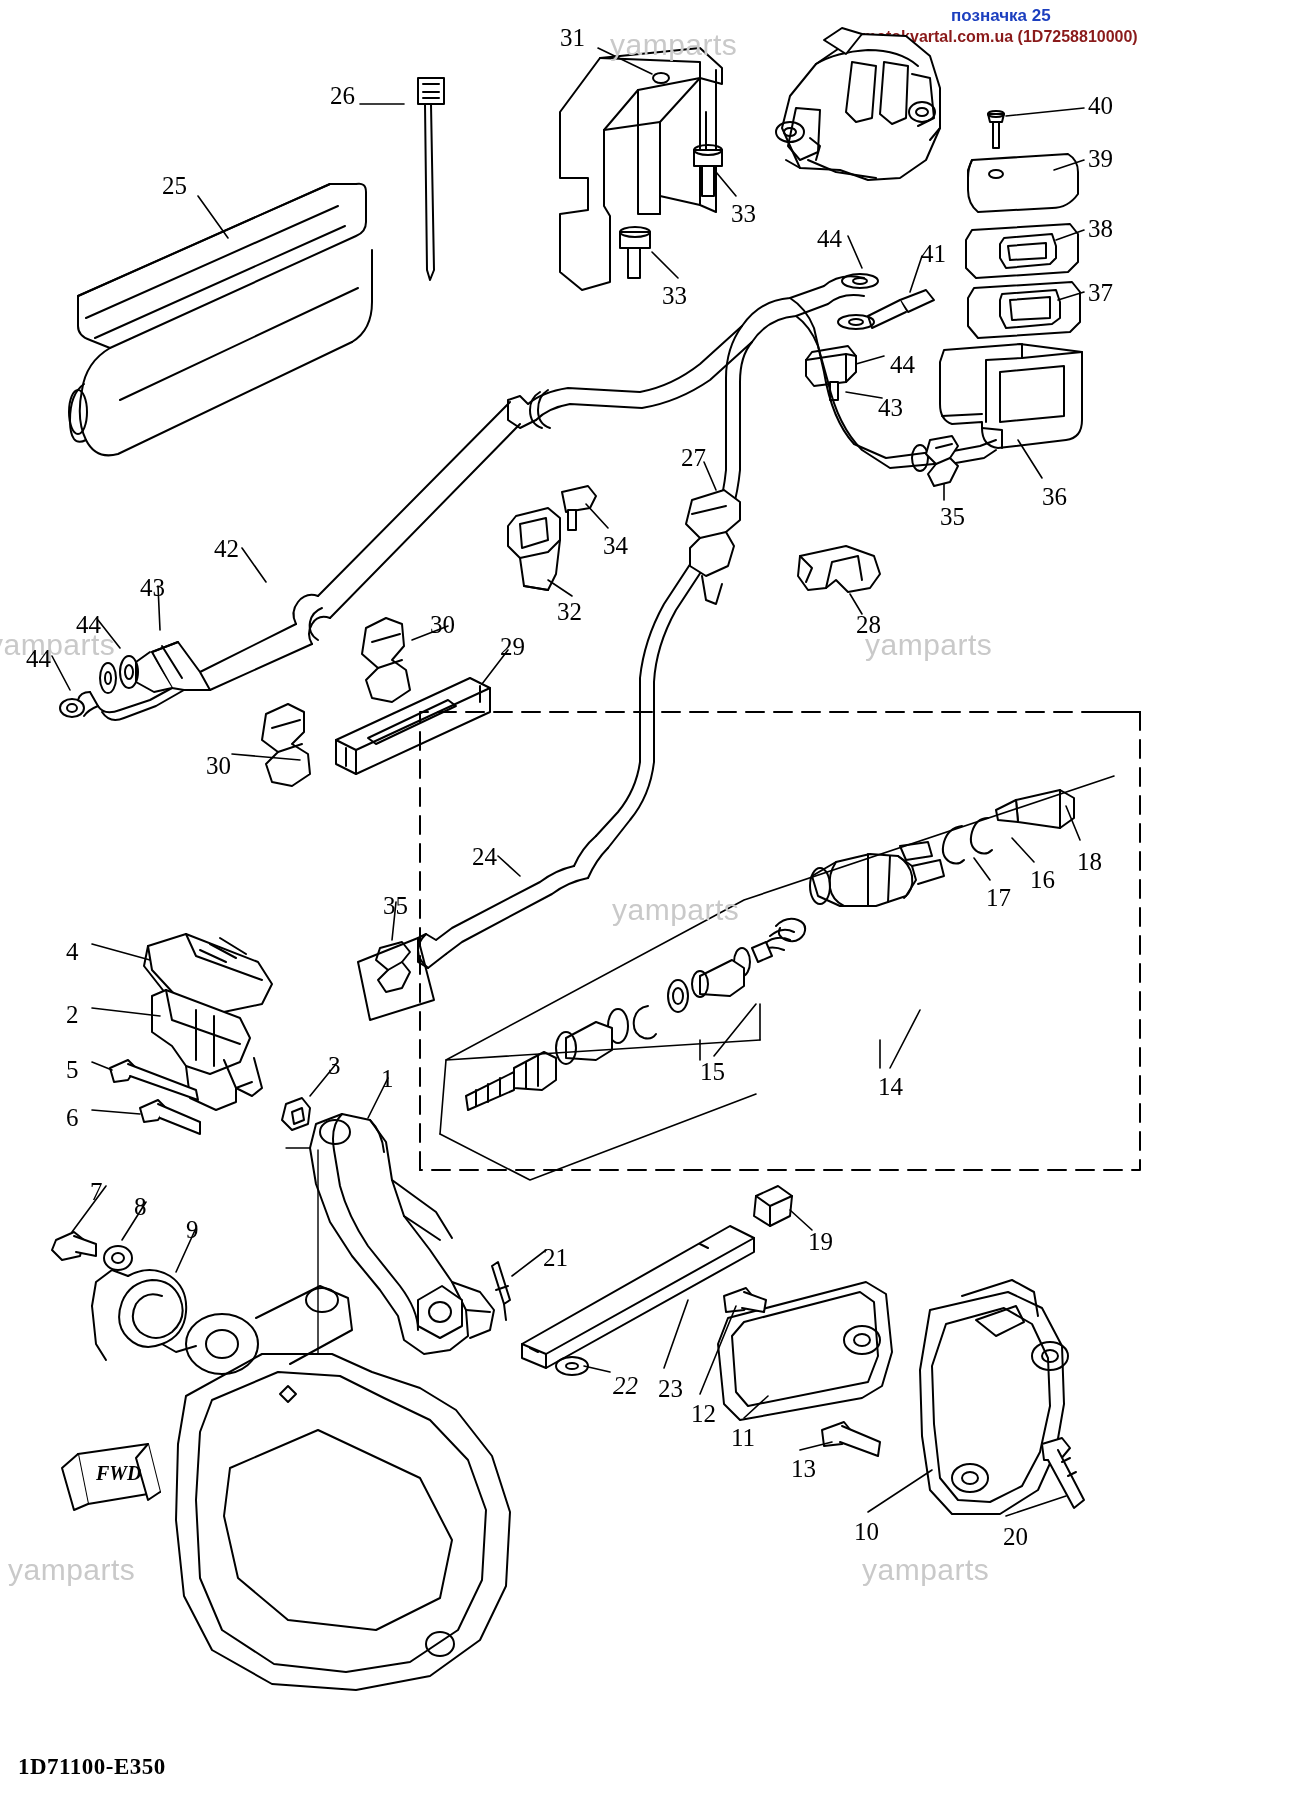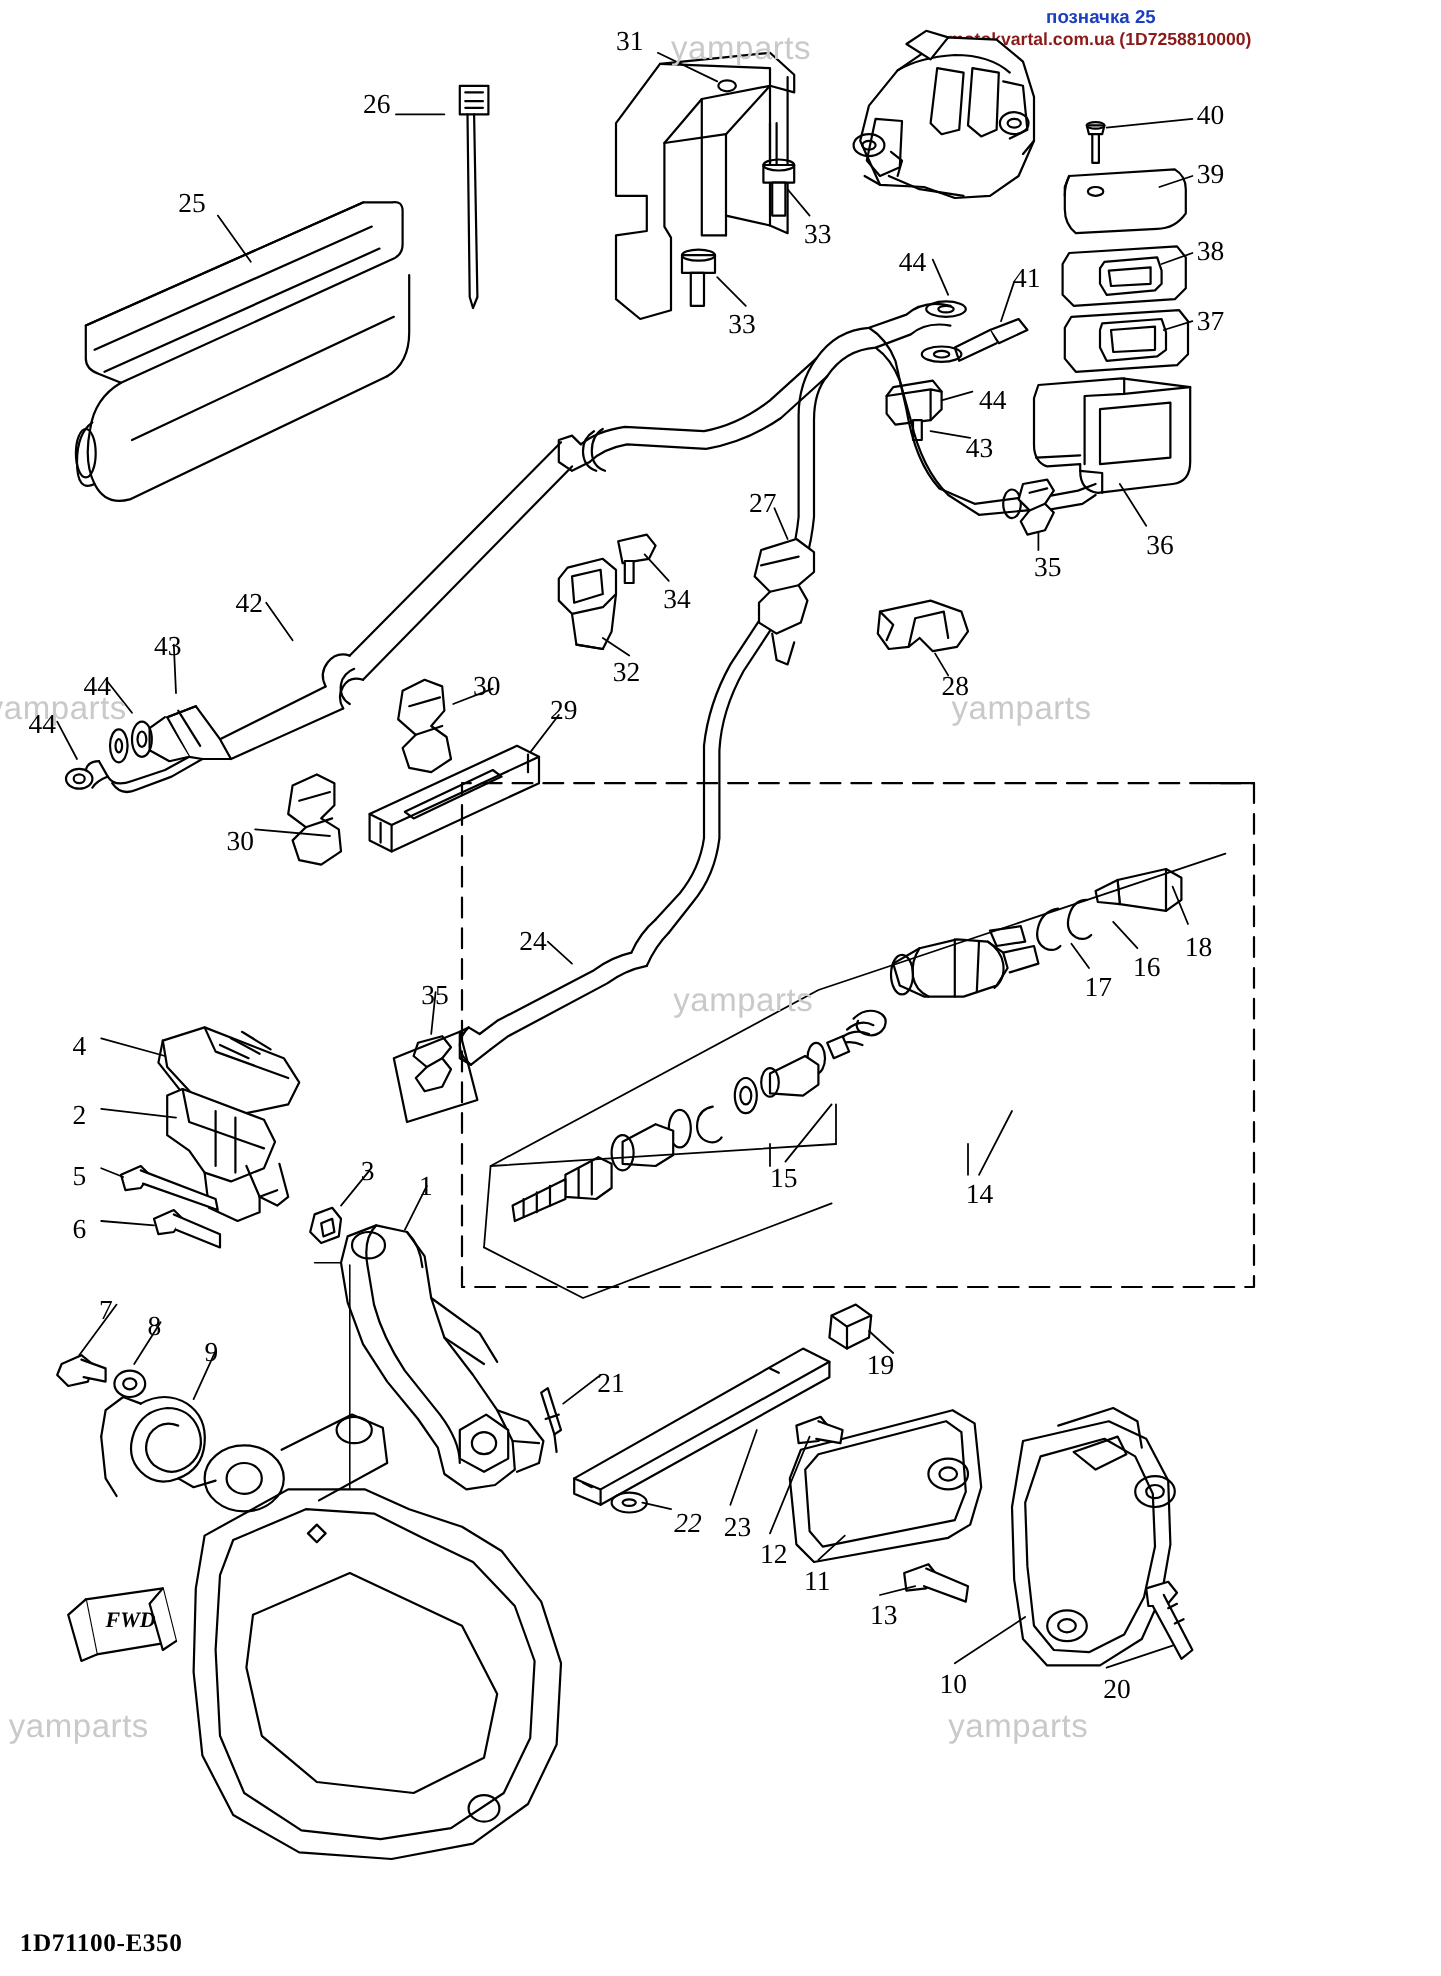--- a/index.html
+++ b/index.html
@@ -478,21 +478,21 @@
   <div class="callout" style="left:878px; top:1073px;">14</div>
   <div class="callout" style="left:66px; top:938px;">4</div>
   <div class="callout" style="left:66px; top:1001px;">2</div>
   <div class="callout" style="left:66px; top:1056px;">5</div>
   <div class="callout" style="left:66px; top:1104px;">6</div>
   <div class="callout" style="left:328px; top:1052px;">3</div>
   <div class="callout" style="left:381px; top:1065px;">1</div>
   <div class="callout" style="left:90px; top:1178px;">7</div>
   <div class="callout" style="left:134px; top:1193px;">8</div>
   <div class="callout" style="left:186px; top:1216px;">9</div>
-  <div class="callout" style="left:788px; top:1228px;">19</div>
+  <div class="callout" style="left:808px; top:1228px;">19</div>
   <div class="callout" style="left:543px; top:1244px;">21</div>
   <div class="callout" style="left:658px; top:1375px;">23</div>
   <div class="callout" style="left:613px; top:1372px;font-style:italic;">22</div>
   <div class="callout" style="left:691px; top:1400px;">12</div>
   <div class="callout" style="left:731px; top:1424px;">11</div>
   <div class="callout" style="left:791px; top:1455px;">13</div>
   <div class="callout" style="left:854px; top:1518px;">10</div>
   <div class="callout" style="left:1003px; top:1523px;">20</div>
 
   <div class="partcode" style="left:18px; top:1754px;">1D71100-E350</div>

